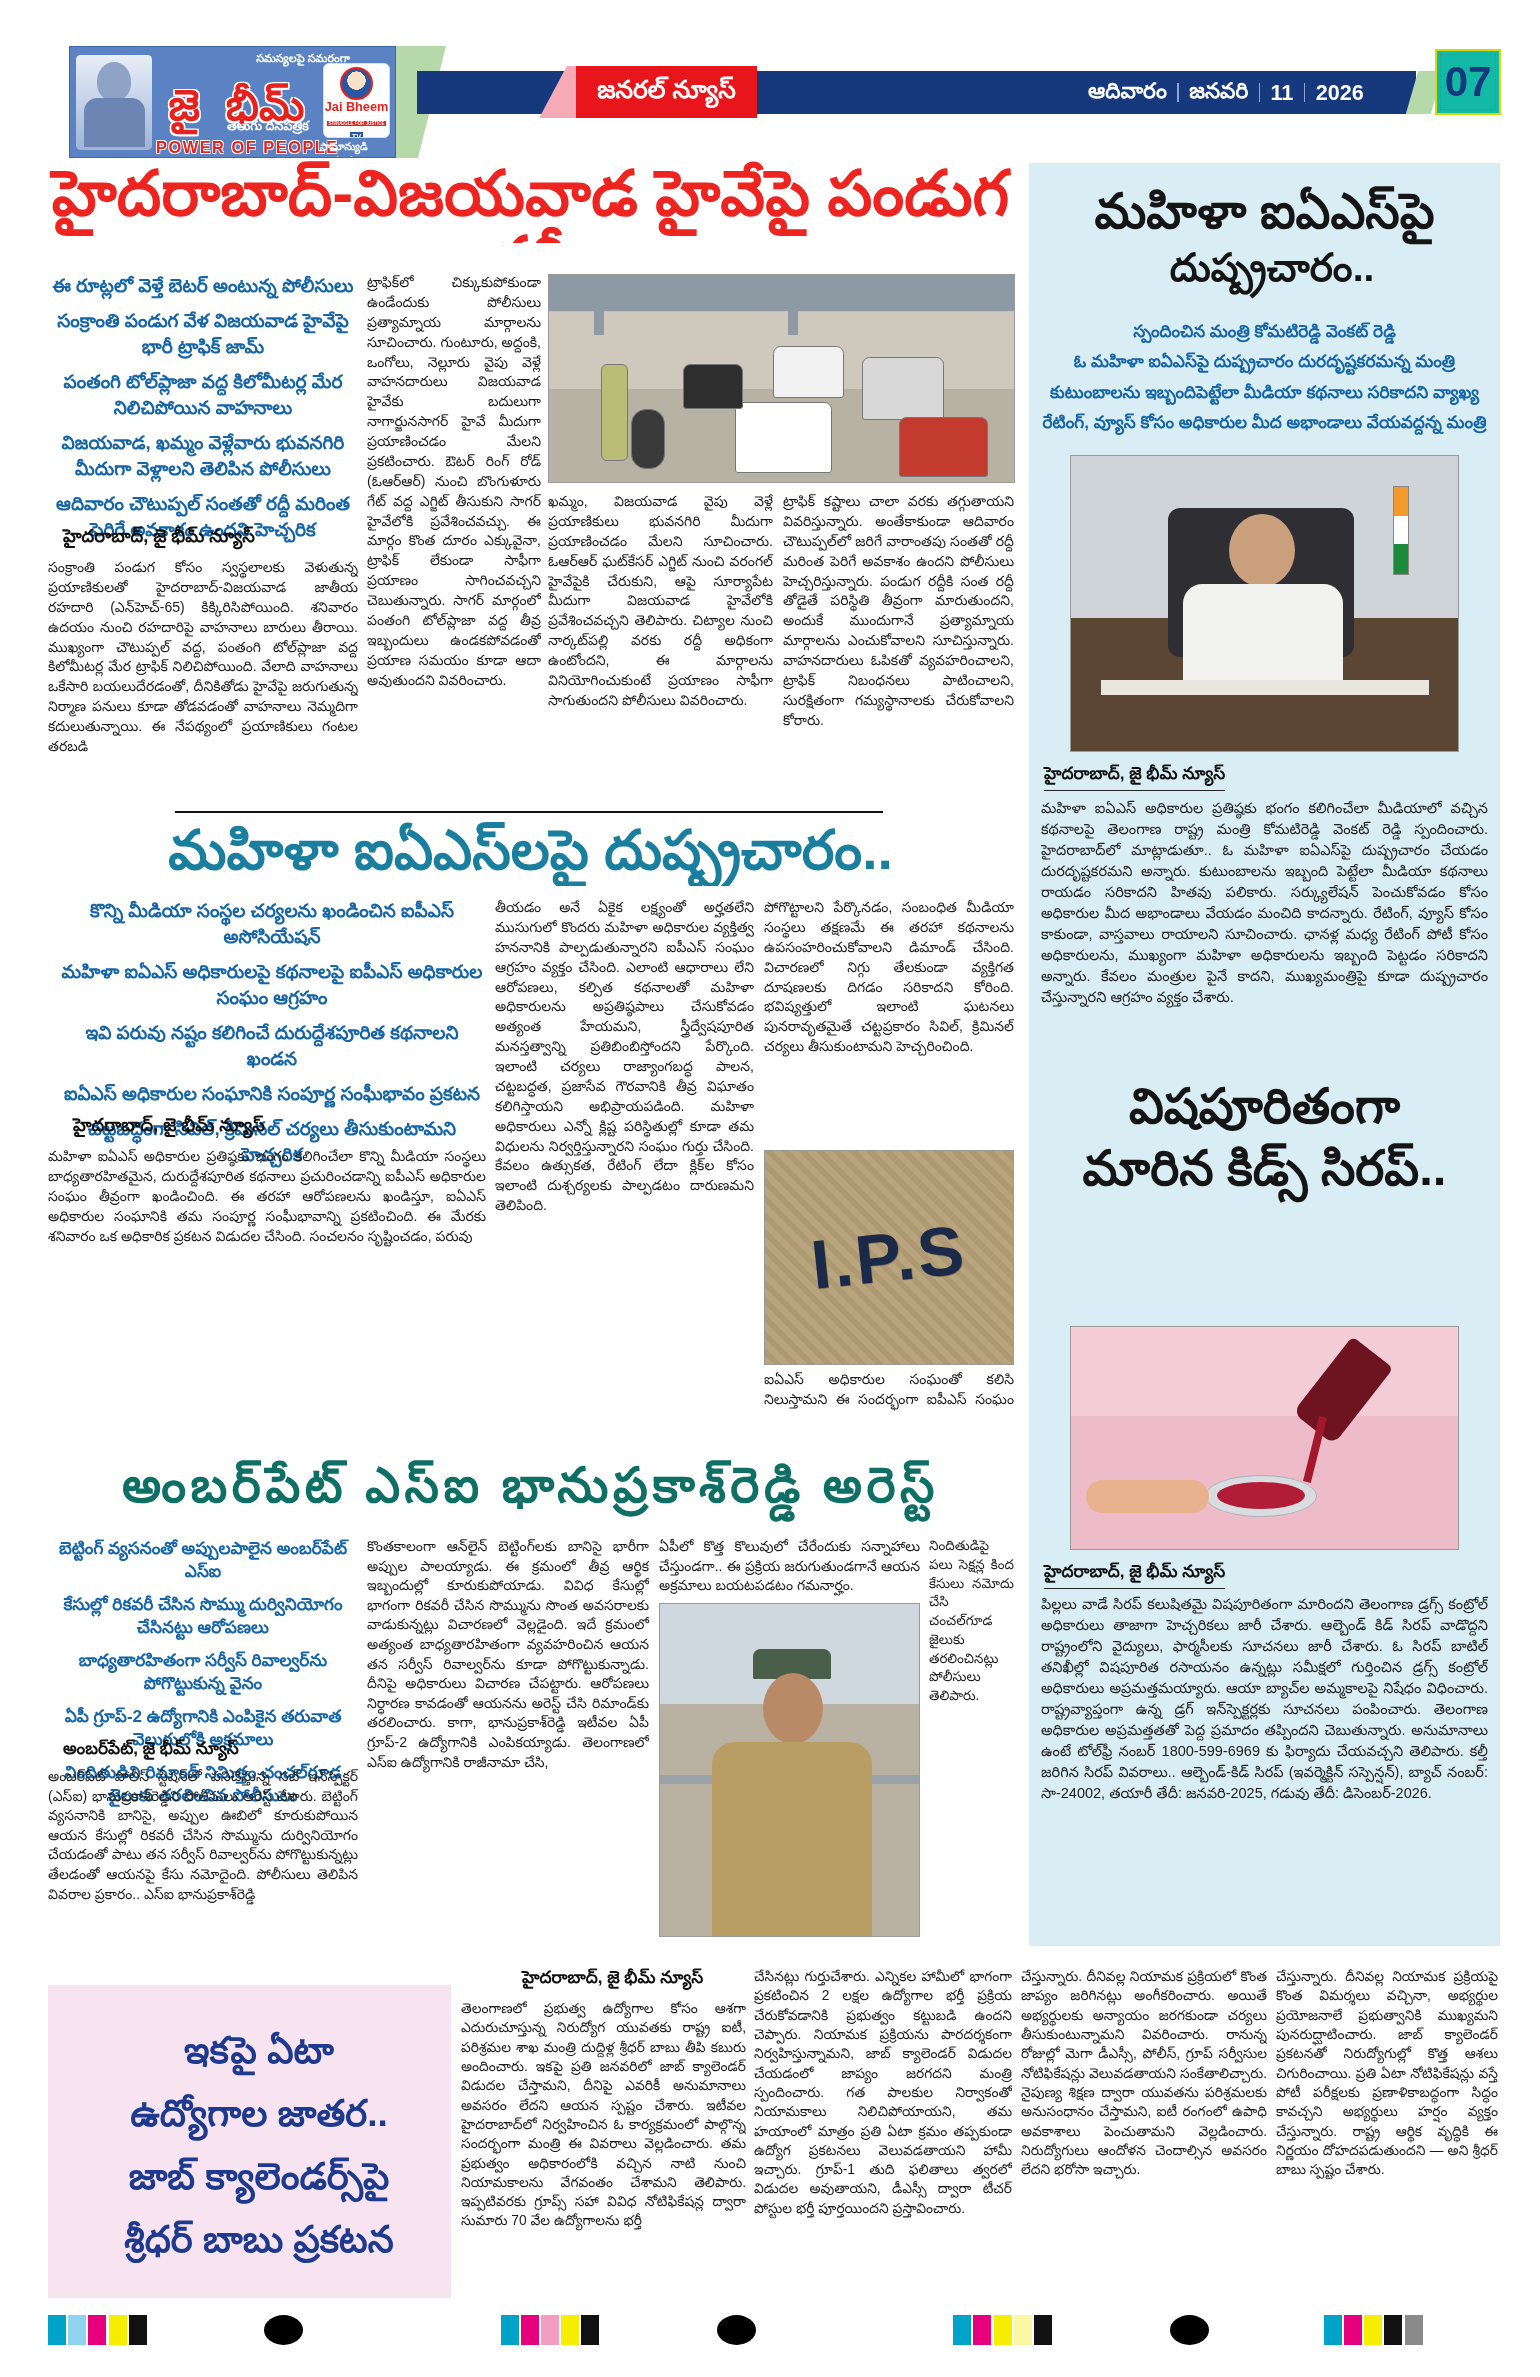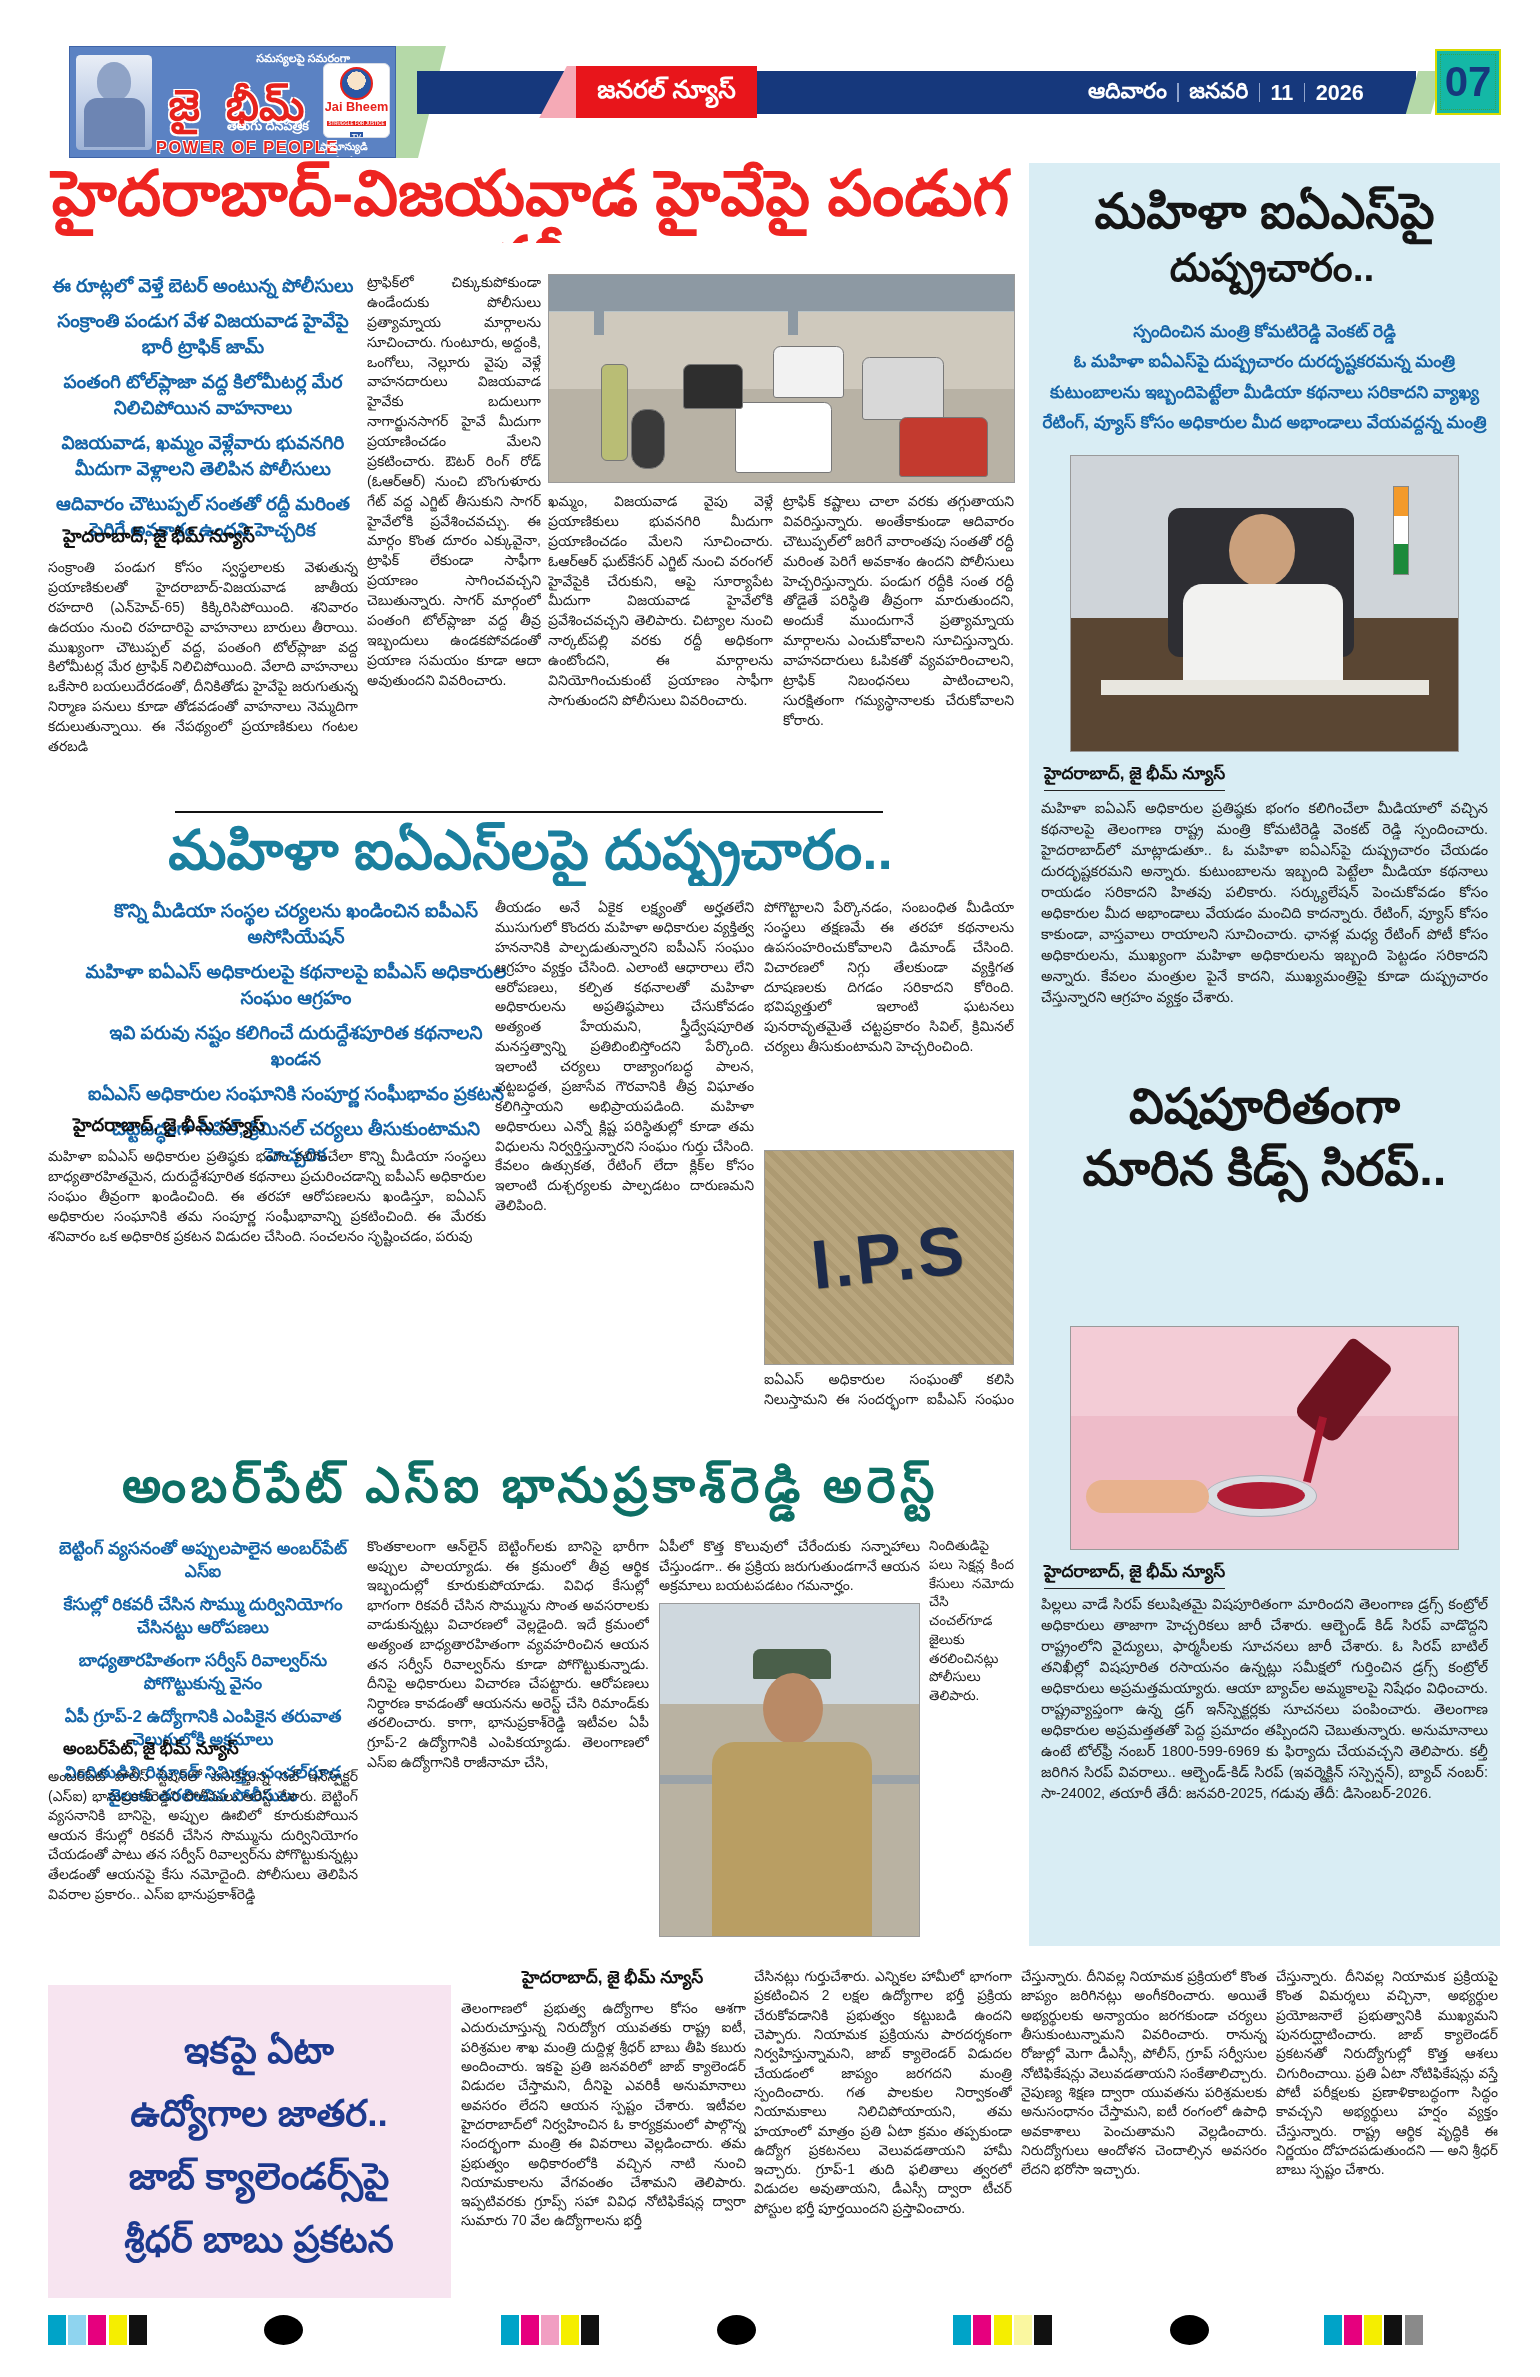--- a/index.html
+++ b/index.html
@@ -149,21 +149,21 @@
     <div class="car" style="left:82px; top:134px; width:34px; height:60px; background:#3a3a3a; border-radius:15px;"></div>
     <div class="car" style="left:52px; top:89px; width:27px; height:97px; background:#b9bd75; border-radius:6px;"></div>
   </div>
 
   <div class="abs body-text" style="left:548px; top:492px; width:225px; height:297px; font-size:14px; line-height:1.42;">ఖమ్మం, విజయవాడ వైపు వెళ్లే ప్రయాణికులు భువనగిరి మీదుగా ప్రయాణించడం మేలని సూచించారు. ఓఆర్ఆర్ ఘట్‌కేసర్ ఎగ్జిట్ నుంచి వరంగల్ హైవేపైకి చేరుకుని, ఆపై సూర్యాపేట మీదుగా విజయవాడ హైవేలోకి ప్రవేశించవచ్చని తెలిపారు. చిట్యాల నుంచి నార్కట్‌పల్లి వరకు రద్దీ అధికంగా ఉంటోందని, ఈ మార్గాలను వినియోగించుకుంటే ప్రయాణం సాఫీగా సాగుతుందని పోలీసులు వివరించారు.</div>
   <div class="abs body-text" style="left:783px; top:492px; width:231px; height:297px; font-size:14px; line-height:1.42;">ట్రాఫిక్ కష్టాలు చాలా వరకు తగ్గుతాయని వివరిస్తున్నారు. అంతేకాకుండా ఆదివారం చౌటుప్పల్‌లో జరిగే వారాంతపు సంతతో రద్దీ మరింత పెరిగే అవకాశం ఉందని పోలీసులు హెచ్చరిస్తున్నారు. పండుగ రద్దీకి సంత రద్దీ తోడైతే పరిస్థితి తీవ్రంగా మారుతుందని, అందుకే ముందుగానే ప్రత్యామ్నాయ మార్గాలను ఎంచుకోవాలని సూచిస్తున్నారు. వాహనదారులు ఓపికతో వ్యవహరించాలని, ట్రాఫిక్ నిబంధనలు పాటించాలని, సురక్షితంగా గమ్యస్థానాలకు చేరుకోవాలని కోరారు.</div>
 
   <div class="abs sep-line" style="left:175px; top:811px; width:708px; height:1.5px;"></div>
 
   <div class="abs h-teal" style="left:45px; top:822px; width:971px; height:64px; font-size:55px; overflow:hidden;">మహిళా ఐఏఎస్‌లపై దుష్ప్రచారం..</div>
-  <div class="abs bullets" style="left:58px; top:898px; width:428px; font-size:18.6px; line-height:1.4;margin-left:24px;">
+  <div class="abs bullets" style="left:58px; top:898px; width:428px; font-size:18.6px; line-height:1.4;">
     <div class="bl">కొన్ని మీడియా సంస్థల చర్యలను ఖండించిన ఐపీఎస్ అసోసియేషన్</div>
     <div class="bl">మహిళా ఐఏఎస్ అధికారులపై కథనాలపై ఐపీఎస్ అధికారుల సంఘం ఆగ్రహం</div>
     <div class="bl">ఇవి పరువు నష్టం కలిగించే దురుద్దేశపూరిత కథనాలని ఖండన</div>
     <div class="bl">ఐఏఎస్ అధికారుల సంఘానికి సంపూర్ణ సంఘీభావం ప్రకటన</div>
     <div class="bl">చట్టబద్ధంగా సివిల్, క్రిమినల్ చర్యలు తీసుకుంటామని హెచ్చరిక</div>
   </div>
   <div class="abs byline" style="left:73px; top:1115px; font-size:18px;">హైదరాబాద్, జై భీమ్ న్యూస్</div>
   <div class="abs body-text" style="left:48px; top:1147px; width:438px; height:248px; font-size:14px; line-height:1.42;">మహిళా ఐఏఎస్ అధికారుల ప్రతిష్ఠకు భంగం కలిగించేలా కొన్ని మీడియా సంస్థలు బాధ్యతారహితమైన, దురుద్దేశపూరిత కథనాలు ప్రచురించడాన్ని ఐపీఎస్ అధికారుల సంఘం తీవ్రంగా ఖండించింది. ఈ తరహా ఆరోపణలను ఖండిస్తూ, ఐఏఎస్ అధికారుల సంఘానికి తమ సంపూర్ణ సంఘీభావాన్ని ప్రకటించింది. ఈ మేరకు శనివారం ఒక అధికారిక ప్రకటన విడుదల చేసింది. సంచలనం సృష్టించడం, పరువు</div>
   <div class="abs body-text" style="left:495px; top:898px; width:259px; height:496px; font-size:14px; line-height:1.42;">తీయడం అనే ఏకైక లక్ష్యంతో అర్హతలేని ముసుగులో కొందరు మహిళా అధికారుల వ్యక్తిత్వ హననానికి పాల్పడుతున్నారని ఐపీఎస్ సంఘం ఆగ్రహం వ్యక్తం చేసింది. ఎలాంటి ఆధారాలు లేని ఆరోపణలు, కల్పిత కథనాలతో మహిళా అధికారులను అప్రతిష్ఠపాలు చేసుకోవడం అత్యంత హేయమని, స్త్రీద్వేషపూరిత మనస్తత్వాన్ని ప్రతిబింబిస్తోందని పేర్కొంది. ఇలాంటి చర్యలు రాజ్యాంగబద్ధ పాలన, చట్టబద్ధత, ప్రజాసేవ గౌరవానికి తీవ్ర విఘాతం కలిగిస్తాయని అభిప్రాయపడింది. మహిళా అధికారులు ఎన్నో క్లిష్ట పరిస్థితుల్లో కూడా తమ విధులను నిర్వర్తిస్తున్నారని సంఘం గుర్తు చేసింది. కేవలం ఉత్సుకత, రేటింగ్ లేదా క్లిక్‌ల కోసం ఇలాంటి దుశ్చర్యలకు పాల్పడటం దారుణమని తెలిపింది.</div>
   <div class="abs body-text" style="left:764px; top:898px; width:250px; height:246px; font-size:14px; line-height:1.42;">పోగొట్టాలని పేర్కొనడం, సంబంధిత మీడియా సంస్థలు తక్షణమే ఈ తరహా కథనాలను ఉపసంహరించుకోవాలని డిమాండ్ చేసింది. విచారణలో నిగ్గు తేలకుండా వ్యక్తిగత దూషణలకు దిగడం సరికాదని కోరింది. భవిష్యత్తులో ఇలాంటి ఘటనలు పునరావృతమైతే చట్టప్రకారం సివిల్, క్రిమినల్ చర్యలు తీసుకుంటామని హెచ్చరించింది.</div>

